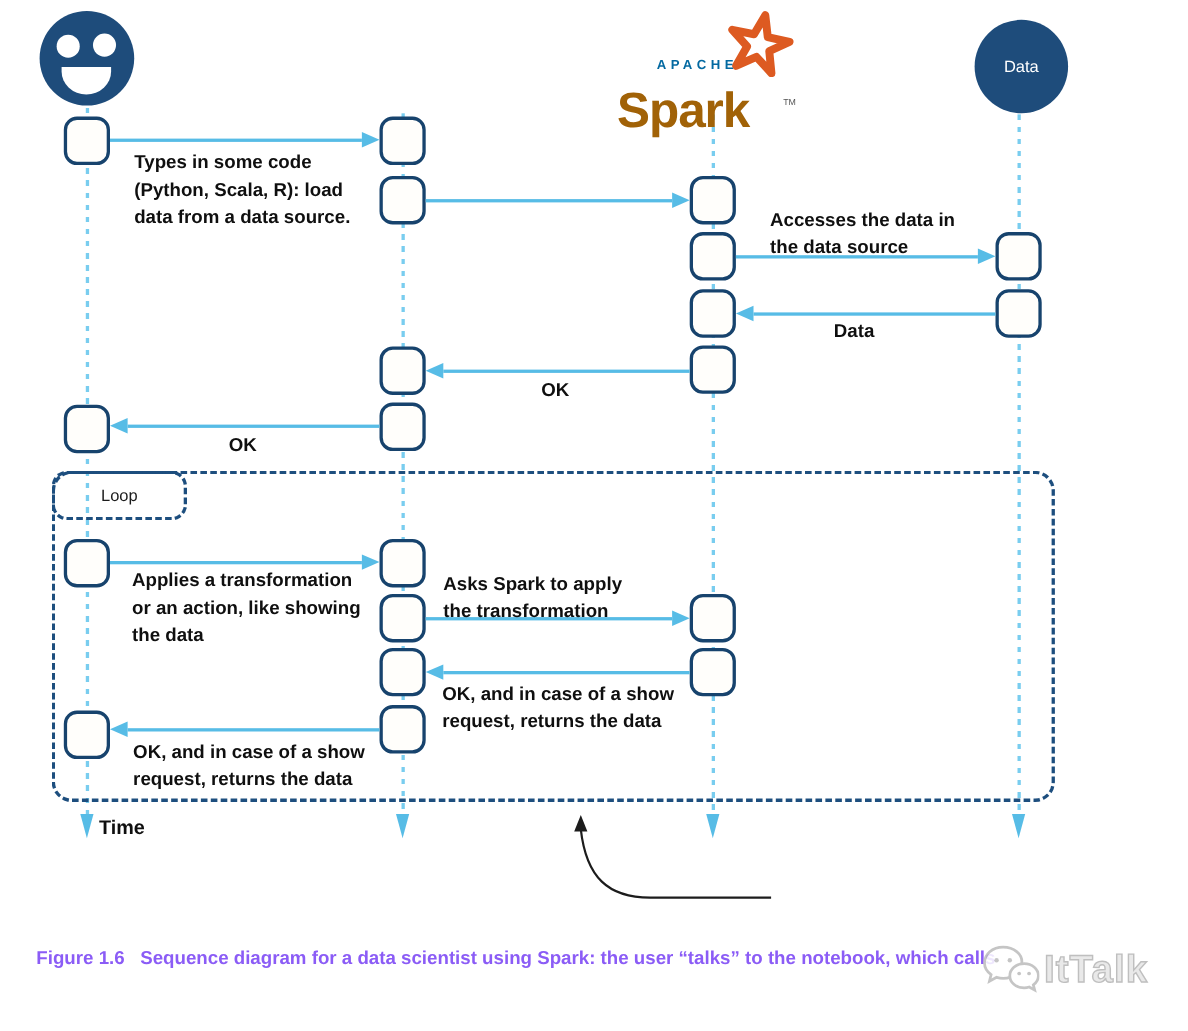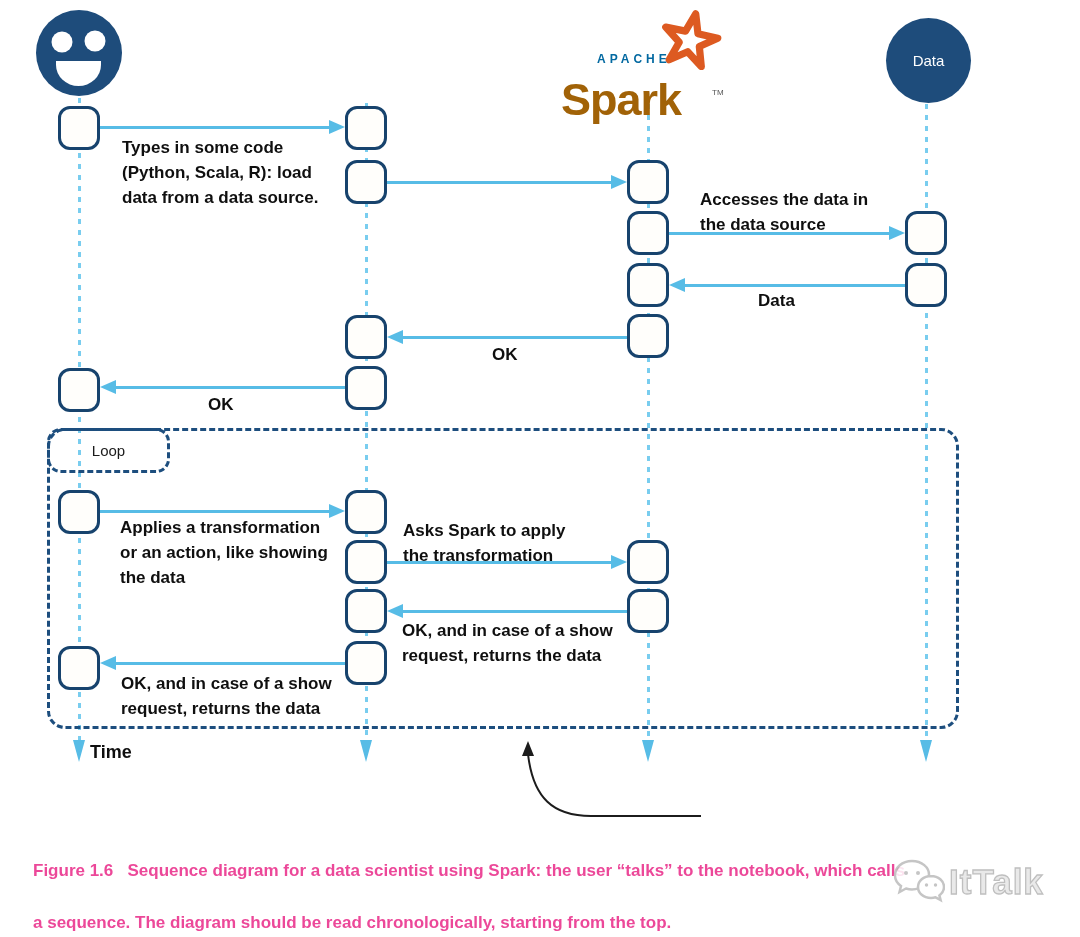--- a/index.html
+++ b/index.html
@@ -40,21 +40,21 @@
   #loop-box{
     position:absolute;left:47px;top:428px;width:912px;height:301px;box-sizing:border-box;
     border:3px dashed var(--loopb);border-radius:18px;background:transparent;
   }
   #loop-tag{
     position:absolute;left:47px;top:428px;width:123px;height:45px;box-sizing:border-box;
     border:3px dashed var(--loopb);border-radius:14px;
     display:flex;align-items:center;justify-content:center;
     font-size:15px;color:#1b1b1b;
   }
-  .cap{position:absolute;left:33px;font-weight:bold;font-size:17px;line-height:26px;color:#ec4899;white-space:pre-wrap;width:1030px;}
+  .cap{position:absolute;left:33px;font-weight:bold;font-size:17px;line-height:26px;color:#8b5cf6;white-space:pre-wrap;width:1030px;}
   #watermark{
     position:absolute;left:893px;top:858px;display:flex;align-items:center;gap:4px;opacity:0.85;
   }
   #watermark .wm-text{
     font-weight:bold;font-size:35px;color:#e6e6e6;letter-spacing:1px;
     -webkit-text-stroke:1.3px #b5b5b5;
   }
   #spark-logo{position:absolute;left:558px;top:8px;width:195px;height:96px;}
   #spark-apache{position:absolute;left:39px;top:34px;font-size:12px;font-weight:bold;letter-spacing:4px;color:#0369a1;margin-top:10px;}
   #spark-name{position:absolute;left:3px;top:56px;font-size:45px;font-weight:bold;color:#a16207;letter-spacing:-1px;margin-top:10px;}
@@ -176,21 +176,20 @@
 request, returns the data</div>
 
   <div class="msg" style="left:90px;top:740px;font-size:18px">Time</div>
 
   <svg class="abs" style="left:505px;top:740px" width="200" height="88" viewBox="0 0 200 88">
     <path d="M196 76 H86 C48 76 28 58 23 14" stroke="#1c1c1c" stroke-width="2" fill="none"></path>
     <polygon points="17,16 29,16 23,1" fill="#1c1c1c"></polygon>
   </svg>
 
   <div class="cap" style="top:858px">Figure 1.6   Sequence diagram for a data scientist using Spark: the user “talks” to the notebook, which calls</div>
-  <div class="cap" style="top:910px">a sequence. The diagram should be read chronologically, starting from the top.</div>
 
   <div id="watermark">
     <svg width="52" height="48" viewBox="0 0 52 48">
       <g fill="#ffffff" stroke="#bcbcbc" stroke-width="2.5">
         <path d="M19 3 C9 3 2 9.5 2 17.5 c0 4.5 2.5 8 6 10.5 l-1.5 6 6.5-3.5 c2 .6 4 .9 6 .9 9.5 0 17-6.5 17-15 C36 9.5 29 3 19 3 z"></path>
         <path d="M38 18 c-7.5 0-13 5-13 11 0 6.2 5.5 11 13 11 1.6 0 3.2-.2 4.6-.7 l5 2.7-1.2-4.6 c2.7-2 4.6-5 4.6-8.4 0-6-5.5-11-13-11 z"></path>
       </g>
       <circle cx="13" cy="15" r="2" fill="#bcbcbc"></circle>
       <circle cx="25" cy="15" r="2" fill="#bcbcbc"></circle>
       <circle cx="33.5" cy="27" r="1.7" fill="#bcbcbc"></circle>

